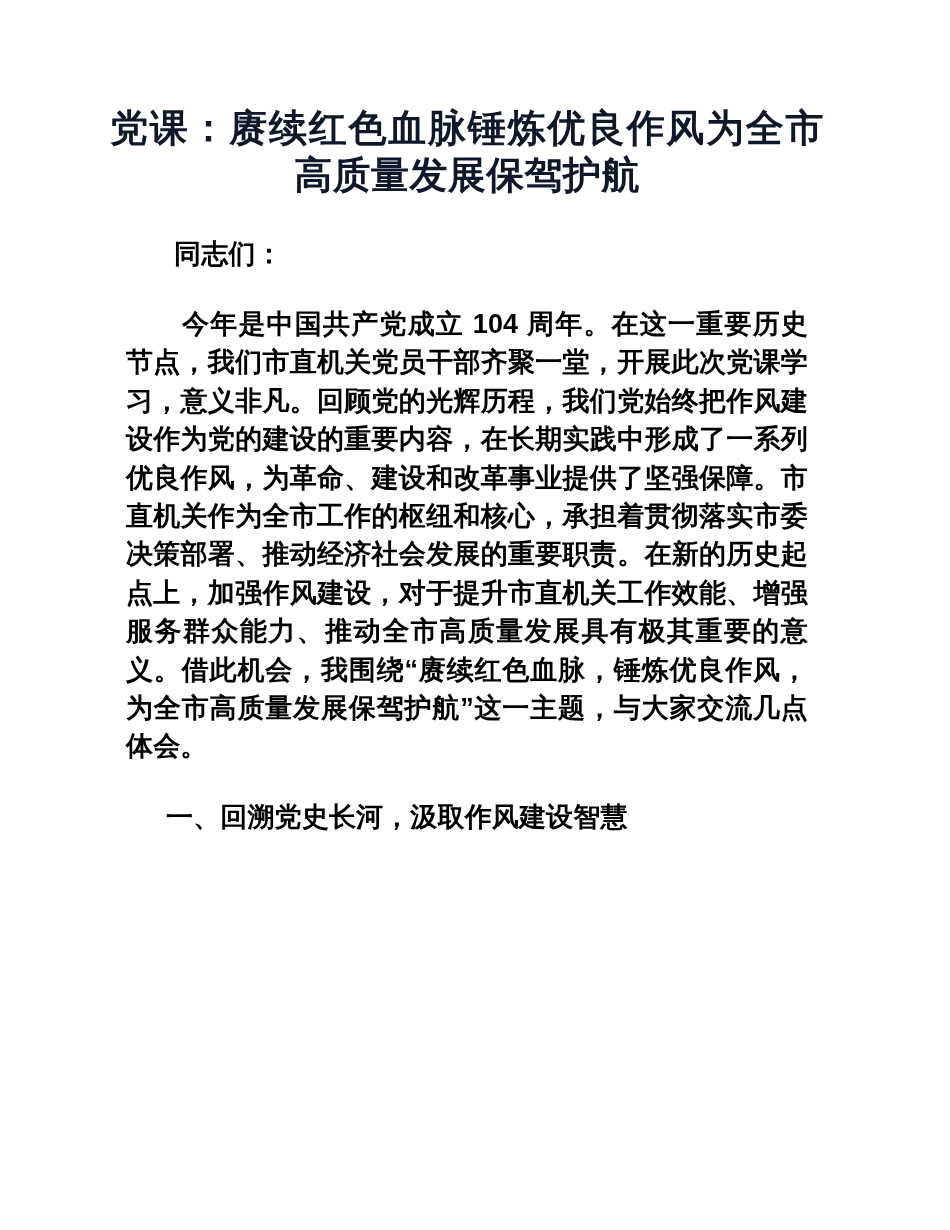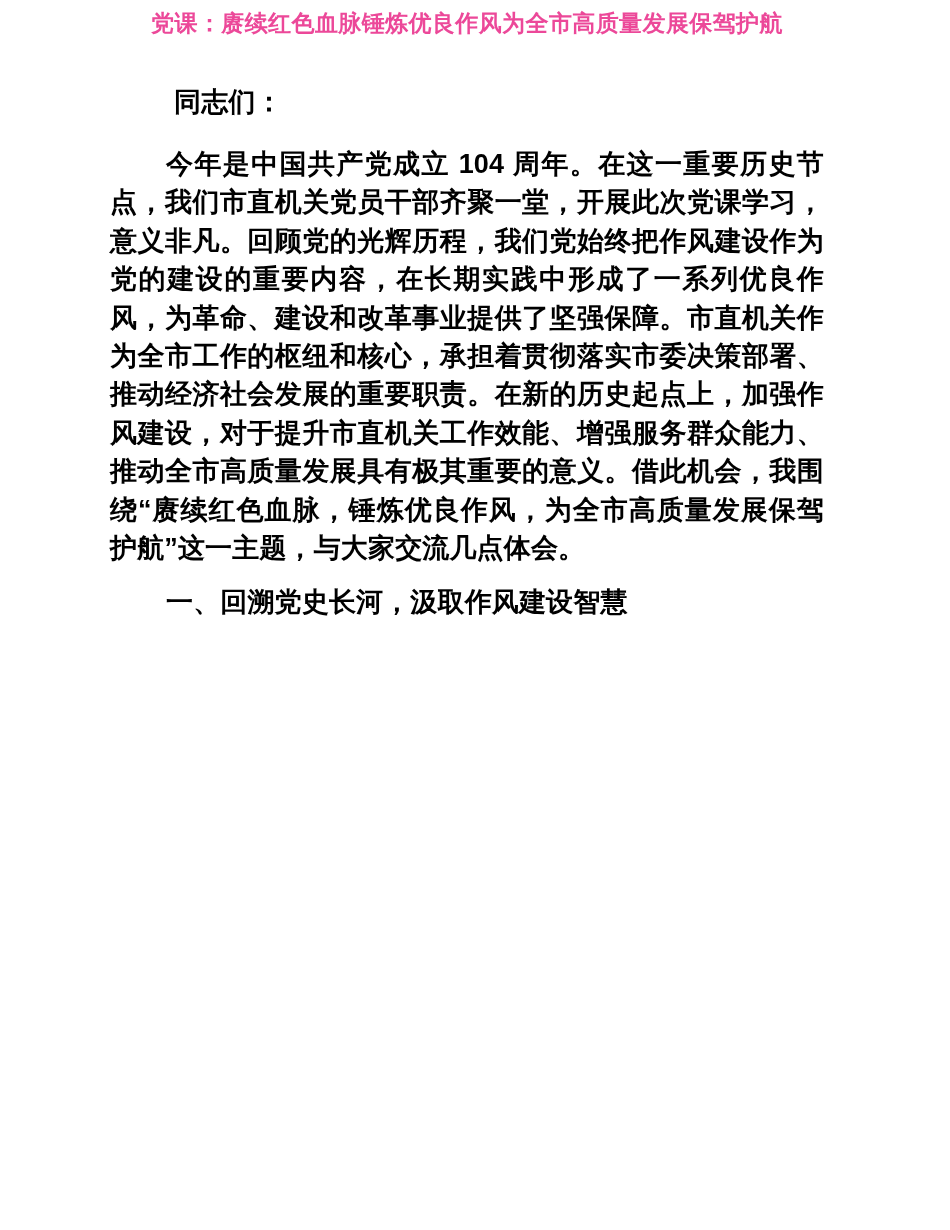--- a/index.html
+++ b/index.html
@@ -26,43 +26,44 @@
 
   .doc-body {
     position: absolute;
     left: 110px;
     top: 0;
     width: 714px;
   }
 
   .doc-title {
     margin: 0;
+    padding-top: 105px;
     text-align: center;
-    font-size: 23px;
+    font-size: 38px;
     font-weight: 700;
     line-height: 47px;
     letter-spacing: 0.4px;
-    color: #ec4899;
+    color: #0f172a;
     text-align: justify;
     text-align-last: center;
     word-break: break-all;
   }
 
   .salutation {
     margin: 8px;
     padding-top: 28px;
     font-size: 27px;
     font-weight: 600;
     line-height: 38px;
     text-indent: 56px;
     letter-spacing: 0.2px;
   }
 
   .para {
-    margin: 0;
+    margin: 16px;
     padding-top: 14px;
     font-size: 27px;
     font-weight: 600;
     line-height: 38.4px;
     text-indent: 56px;
     text-align: justify;
     text-justify: inter-ideograph;
     word-break: break-all;
     letter-spacing: 0.15px;
   }

